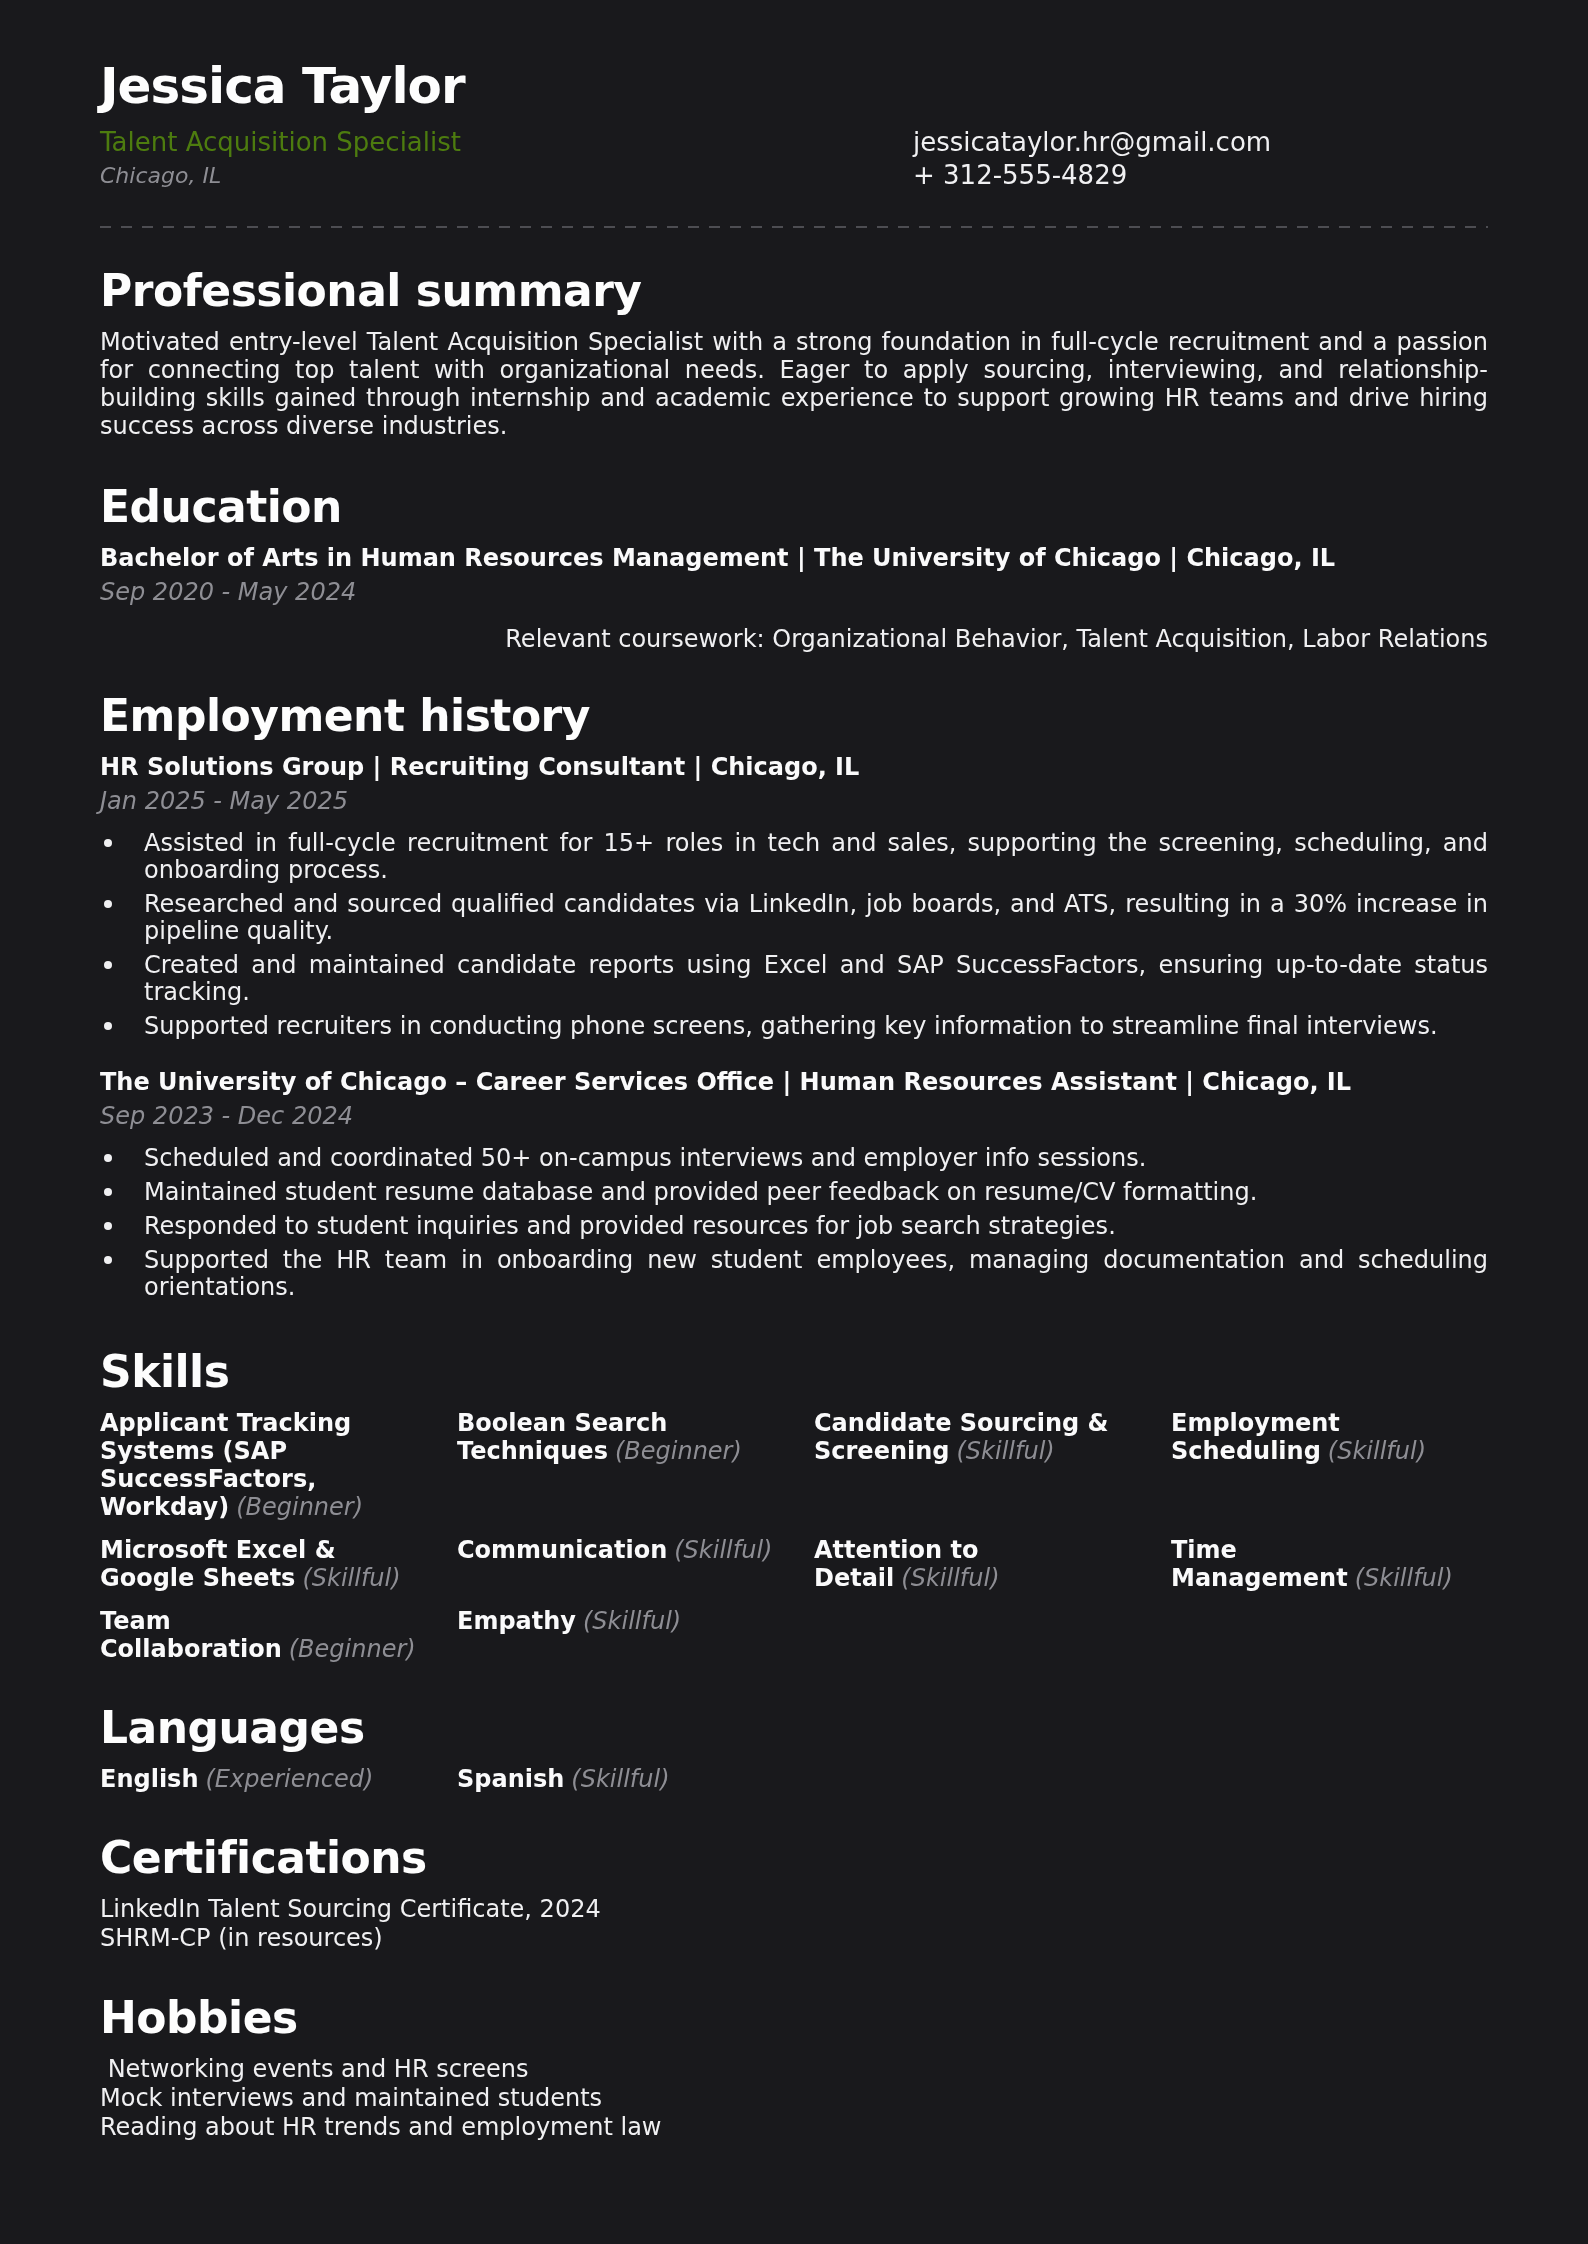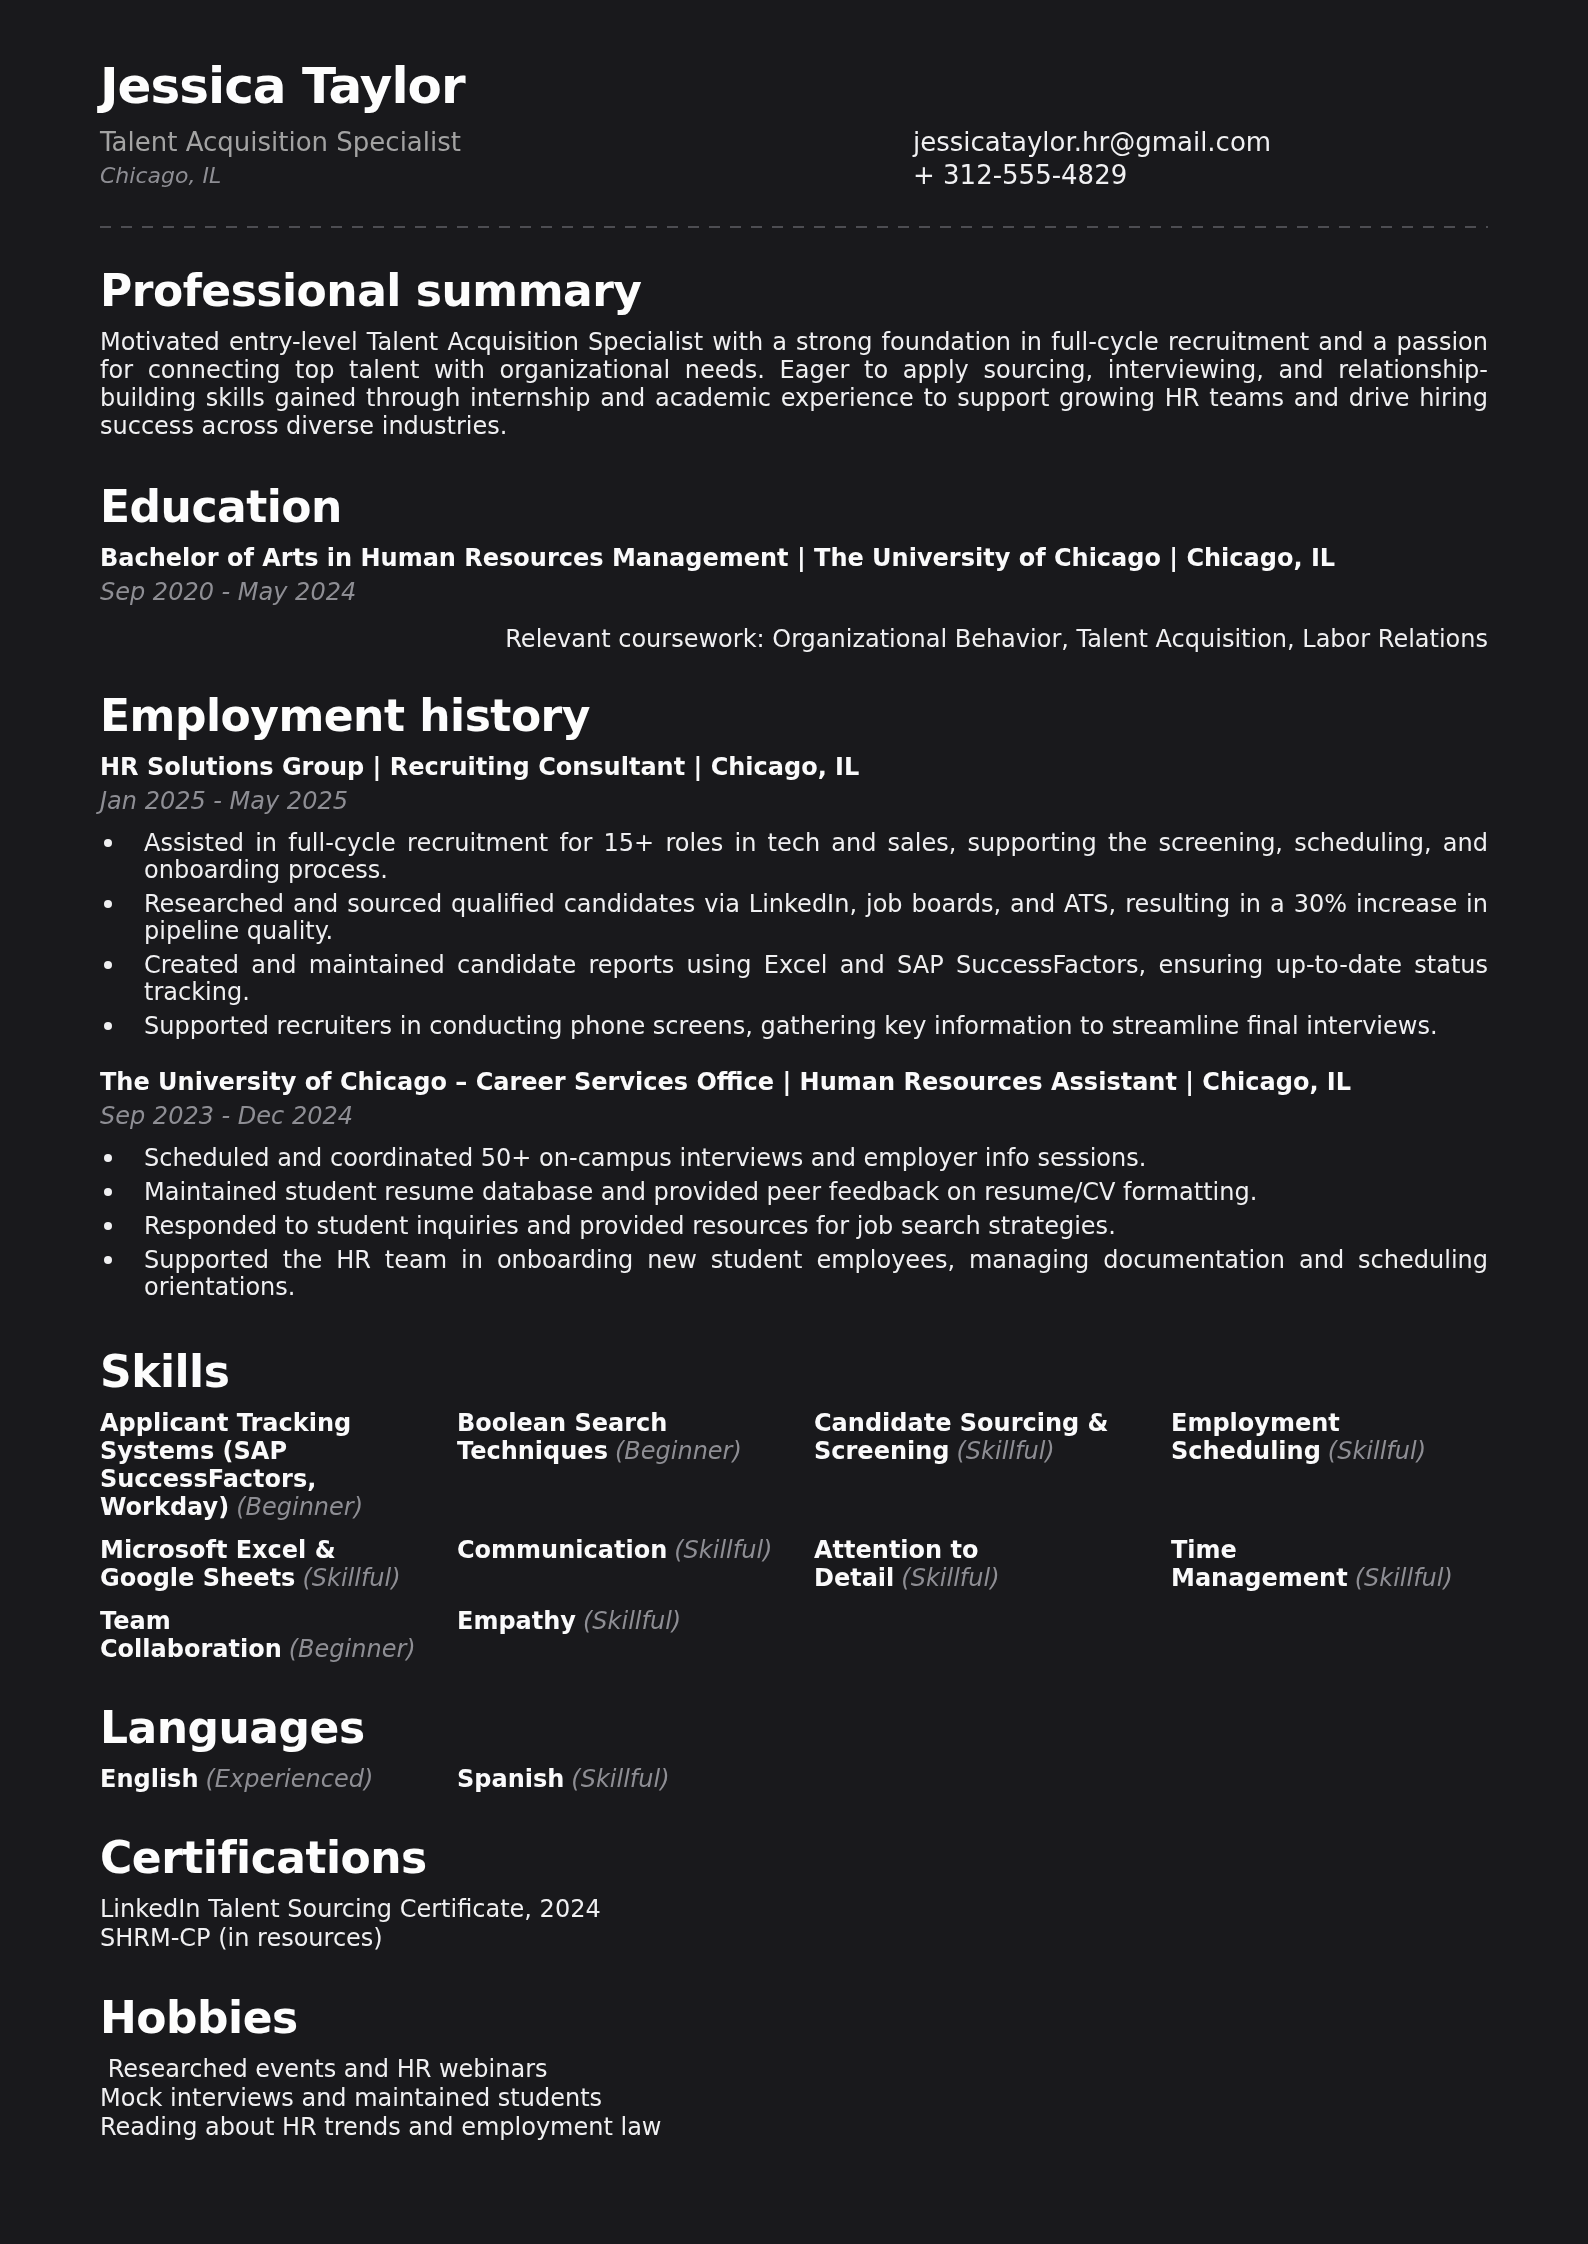--- a/index.html
+++ b/index.html
@@ -24,21 +24,21 @@
     font-size: 50px;
     font-weight: 700;
     line-height: 60px;
     letter-spacing: -1px;
     color: #fdfdfd;
   }
   .job-subtitle {
     font-size: 26px;
     line-height: 33px;
     margin-top: 10px;
-    color: #a3a3a3;
+    color: #4d7c0f;
   }
   .location {
     font-size: 22px;
     line-height: 33px;
     font-style: italic;
     color: #8e8e94;
   }
   .contact { padding-top: 70px; }
   .contact-line { font-size: 26px; line-height: 33px; color: #f0f0f2; }
 
@@ -215,18 +215,18 @@
   </section>
 
   <section class="certifications">
     <h2>Certifications</h2>
     <div class="plain-line">LinkedIn Talent Sourcing Certificate, 2024</div>
     <div class="plain-line">SHRM-CP (in resources)</div>
   </section>
 
   <section class="hobbies">
     <h2>Hobbies</h2>
-    <div class="plain-line"> Researched events and HR webinars</div>
+    <div class="plain-line"> Networking events and HR screens</div>
     <div class="plain-line">Mock interviews and maintained students</div>
     <div class="plain-line">Reading about HR trends and employment law</div>
   </section>
 
 </div>
 
 </body></html>

